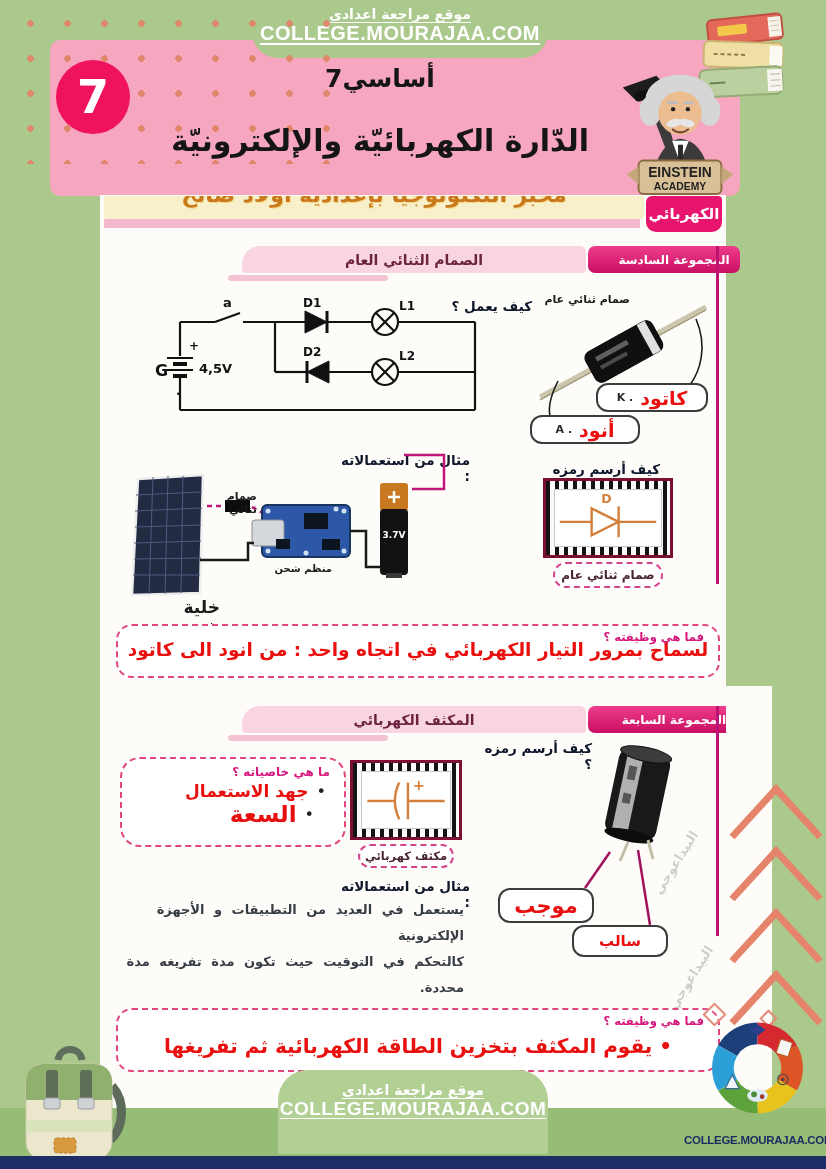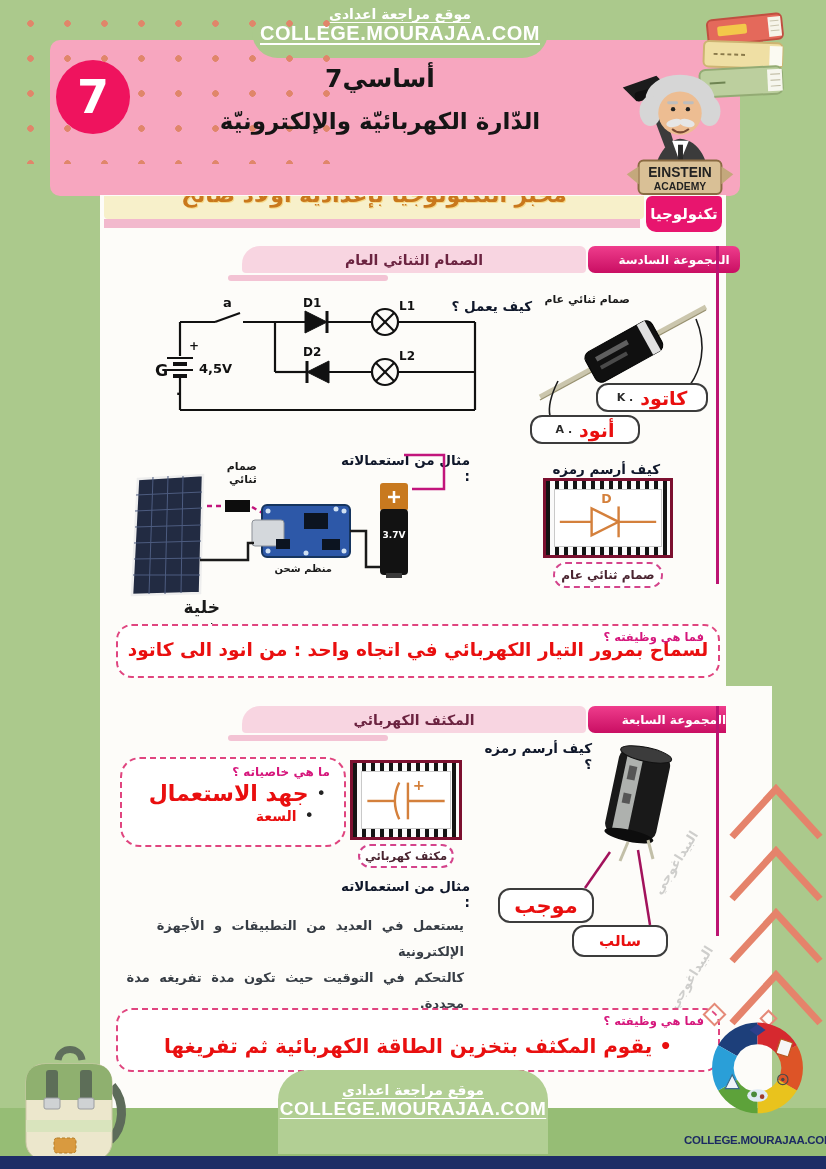--- a/index.html
+++ b/index.html
@@ -16,21 +16,21 @@
   .site-label{color:#fff;font-weight:bold;font-size:14px;text-decoration:underline;text-underline-offset:3px;}
   .site-domain{color:#fff;font-weight:bold;font-size:20px;letter-spacing:.5px;text-decoration:underline;text-underline-offset:3px;font-family:"Liberation Sans",sans-serif;}
   .dots{left:0;top:0;width:348px;height:164px;pointer-events:none;
         background-image:radial-gradient(circle,#e0866a 3px,rgba(0,0,0,0) 3.6px);
         background-size:37px 35px;background-position:12px 6px;}
   .badge7{left:56px;top:60px;width:74px;height:74px;border-radius:50%;background:#ef135e;
           display:flex;align-items:center;justify-content:center;color:#fff;font-size:46px;font-weight:bold;}
   .title-block{left:150px;top:58px;width:460px;text-align:center;color:#151515;font-weight:800;}
   .title-line1{font-size:26px;line-height:42px;}
   .title-line2{font-size:25px;line-height:42px;}
-  .title-line3{font-size:23px;line-height:42px;}
+  .title-line3{font-size:30px;line-height:42px;margin-top:20px;}
 
   
   .page{left:100px;top:195px;width:626px;height:913px;background:#fdfcf9;}
   .white-patch{left:726px;top:686px;width:46px;height:422px;background:#fdfcf9;}
   .cream-banner{left:4px;top:1px;width:540px;height:23px;background:#f7f0ca;overflow:hidden;border-radius:0 0 4px 4px;}
   .cream-text{position:absolute;top:-14px;left:0;width:100%;text-align:center;font-size:22px;font-weight:900;
               color:#c9781c;letter-spacing:2px;text-shadow:1px 1px 0 #f5d98a;white-space:nowrap;}
   .subject-tab{left:546px;top:1px;width:76px;height:36px;background:#e8156e;border-radius:6px 4px 10px 10px;
                display:flex;align-items:center;justify-content:center;color:#fff;font-weight:bold;font-size:15px;}
   .pink-strip{left:4px;top:24px;width:536px;height:9px;background:#f2b9cd;}
@@ -131,21 +131,21 @@
     <polygon points="112,118 124,126 112,136" fill="#c4a87c"></polygon>
     <text x="70" y="129" text-anchor="middle" font-size="14" font-weight="bold" fill="#222" font-family="Liberation Sans,sans-serif">EINSTEIN</text>
     <text x="70" y="142" text-anchor="middle" font-size="10.5" font-weight="bold" fill="#222" font-family="Liberation Sans,sans-serif">ACADEMY</text>
   </svg>
 
   <div class="abs page">
 
     <div class="abs cream-banner">
       <div class="cream-text rtl">مخبر التكنولوجيا بإعدادية اولاد صالح</div>
     </div>
-    <div class="abs subject-tab rtl">تكنولوجيا</div>
+    <div class="abs subject-tab rtl">الكهربائي</div>
     <div class="abs pink-strip"></div>
 
     <div class="abs group-tab rtl" style="left:488px;top:51px;">المجموعة السادسة</div>
     <div class="abs sec-header rtl" style="left:142px;top:51px;">الصمام الثنائي العام</div>
     <div class="abs under-strip" style="left:128px;top:80px;"></div>
     <div class="abs vline" style="left:616px;top:51px;height:338px;"></div>
 
     <div class="abs q-magenta rtl" style="left:322px;top:103px;width:110px;">كيف يعمل ؟</div>
 
     <svg class="abs" style="left:45px;top:97px;" width="350" height="140" viewBox="0 0 350 140">
@@ -251,21 +251,21 @@
       <line x1="280" y1="50" x2="292" y2="50" stroke="#fff" stroke-width="2.5"></line>
         <line x1="286" y1="44" x2="286" y2="56" stroke="#fff" stroke-width="2.5"></line>
       <rect x="272" y="62" width="28" height="66" rx="4" fill="#121212"></rect>
       <rect x="278" y="126" width="16" height="5" fill="#3a3a3a"></rect>
       <g stroke="#1a1a1a" stroke-width="2.5" fill="none">
         <path d="M92,113 H140 V96 H146"></path>
           <path d="M242,84 H258 V120 H272"></path>
       </g>
       <path d="M296,8 H336 V42 H304" stroke="#c2157c" stroke-width="2.5" fill="none"></path>
     </svg>
-    <div class="abs small-black-label rtl" style="left:105px;top:265px;width:52px;">صمام ثنائي</div>
+    <div class="abs small-black-label rtl" style="left:105px;top:295px;width:52px;">صمام ثنائي</div>
     <div class="abs small-black-label rtl" style="left:30px;top:402px;width:90px;font-size:17px;text-align:right;">خلية شمسية</div>
     <div class="abs small-black-label rtl" style="left:162px;top:368px;width:70px;font-size:10px;">منظم شحن</div>
     <div class="abs" style="left:280px;top:335px;width:28px;text-align:center;font-size:9px;font-weight:bold;color:#fff;">3.7V</div>
 
     <div class="abs q-magenta rtl" style="left:440px;top:266px;width:120px;">كيف أرسم رمزه ؟</div>
     <div class="abs gridframe" style="left:443px;top:283px;width:130px;height:80px;">
       <div class="gridinner">
         <svg width="110" height="58" viewBox="0 0 110 60">
           <g stroke="#d4803c" stroke-width="2.5" fill="none">
             <line x1="5" y1="34" x2="38" y2="34"></line>
@@ -302,25 +302,25 @@
           <text x="52" y="20" font-size="15" font-weight="bold" fill="#d4803c">+</text>
         </svg>
       </div>
     </div>
     <div class="abs bubble rtl" style="left:258px;top:649px;width:96px;height:24px;font-size:11.5px;">مكثف كهربائي</div>
 
     <div class="abs qbox rtl" style="left:20px;top:562px;width:226px;height:90px;border-radius:20px;">
       <div style="color:#d6177c;font-weight:bold;font-size:12px;padding:6px 14px 0 0;">ما هي خاصياته ؟</div>
       <div style="padding:2px 18px 0 0;display:flex;align-items:center;gap:8px;">
         <span style="color:#222;">•</span>
-        <span class="red-word" style="font-size:22px;">جهد الاستعمال</span>
+        <span class="red-word" style="font-size:17px;">جهد الاستعمال</span>
       </div>
       <div style="padding:0 30px 0 0;display:flex;align-items:center;gap:8px;">
         <span style="color:#222;">•</span>
-        <span class="red-word" style="font-size:14px;">السعة</span>
+        <span class="red-word" style="font-size:23px;">السعة</span>
       </div>
     </div>
 
     <svg class="abs" style="left:480px;top:543px;" width="120" height="125" viewBox="0 0 120 125">
       <g transform="rotate(12 60 55)">
         <rect x="32" y="14" width="52" height="86" rx="10" fill="#191919"></rect>
         <rect x="40" y="16" width="16" height="82" fill="#c9cdc9" opacity=".85"></rect>
         <rect x="44" y="30" width="8" height="14" fill="#555"></rect>
         <rect x="44" y="58" width="8" height="10" fill="#555"></rect>
         <ellipse cx="58" cy="16" rx="26" ry="7" fill="#3c3c3c" stroke="#111"></ellipse>
@@ -337,21 +337,21 @@
       <span class="red-word rtl" style="font-size:21px;">موجب</span>
     </div>
     <div class="abs bracket-box" style="left:472px;top:730px;width:96px;height:32px;">
       <span class="red-word rtl" style="font-size:15px;">سالب</span>
     </div>
 
     <div class="abs watermark" style="left:540px;top:660px;">البيداغوجي</div>
     <div class="abs watermark" style="left:555px;top:775px;">البيداغوجي</div>
 
     <div class="abs q-magenta rtl" style="left:240px;top:683px;width:130px;">مثال من استعمالاته :</div>
-    <div class="abs para rtl" style="left:18px;top:702px;width:346px;margin-top:16px;">
+    <div class="abs para rtl" style="left:18px;top:702px;width:346px;">
       <div>يستعمل في العديد من التطبيقات و الأجهزة الإلكترونية</div>
       <div>كالتحكم في التوقيت حيث تكون مدة تفريغه مدة محددة.</div>
       <div>ومن الممكن التحكم في تلك الفترات عن طريق تغيير قيمة</div>
       <div>المكثف.</div>
     </div>
 
     <div class="abs qbox" style="left:16px;top:813px;width:604px;height:64px;">
       <div class="qbox-label">فما هي وظيفته ؟</div>
       <div class="answer-red rtl" style="margin-top:24px;font-size:20px;">
         <span>•</span>

